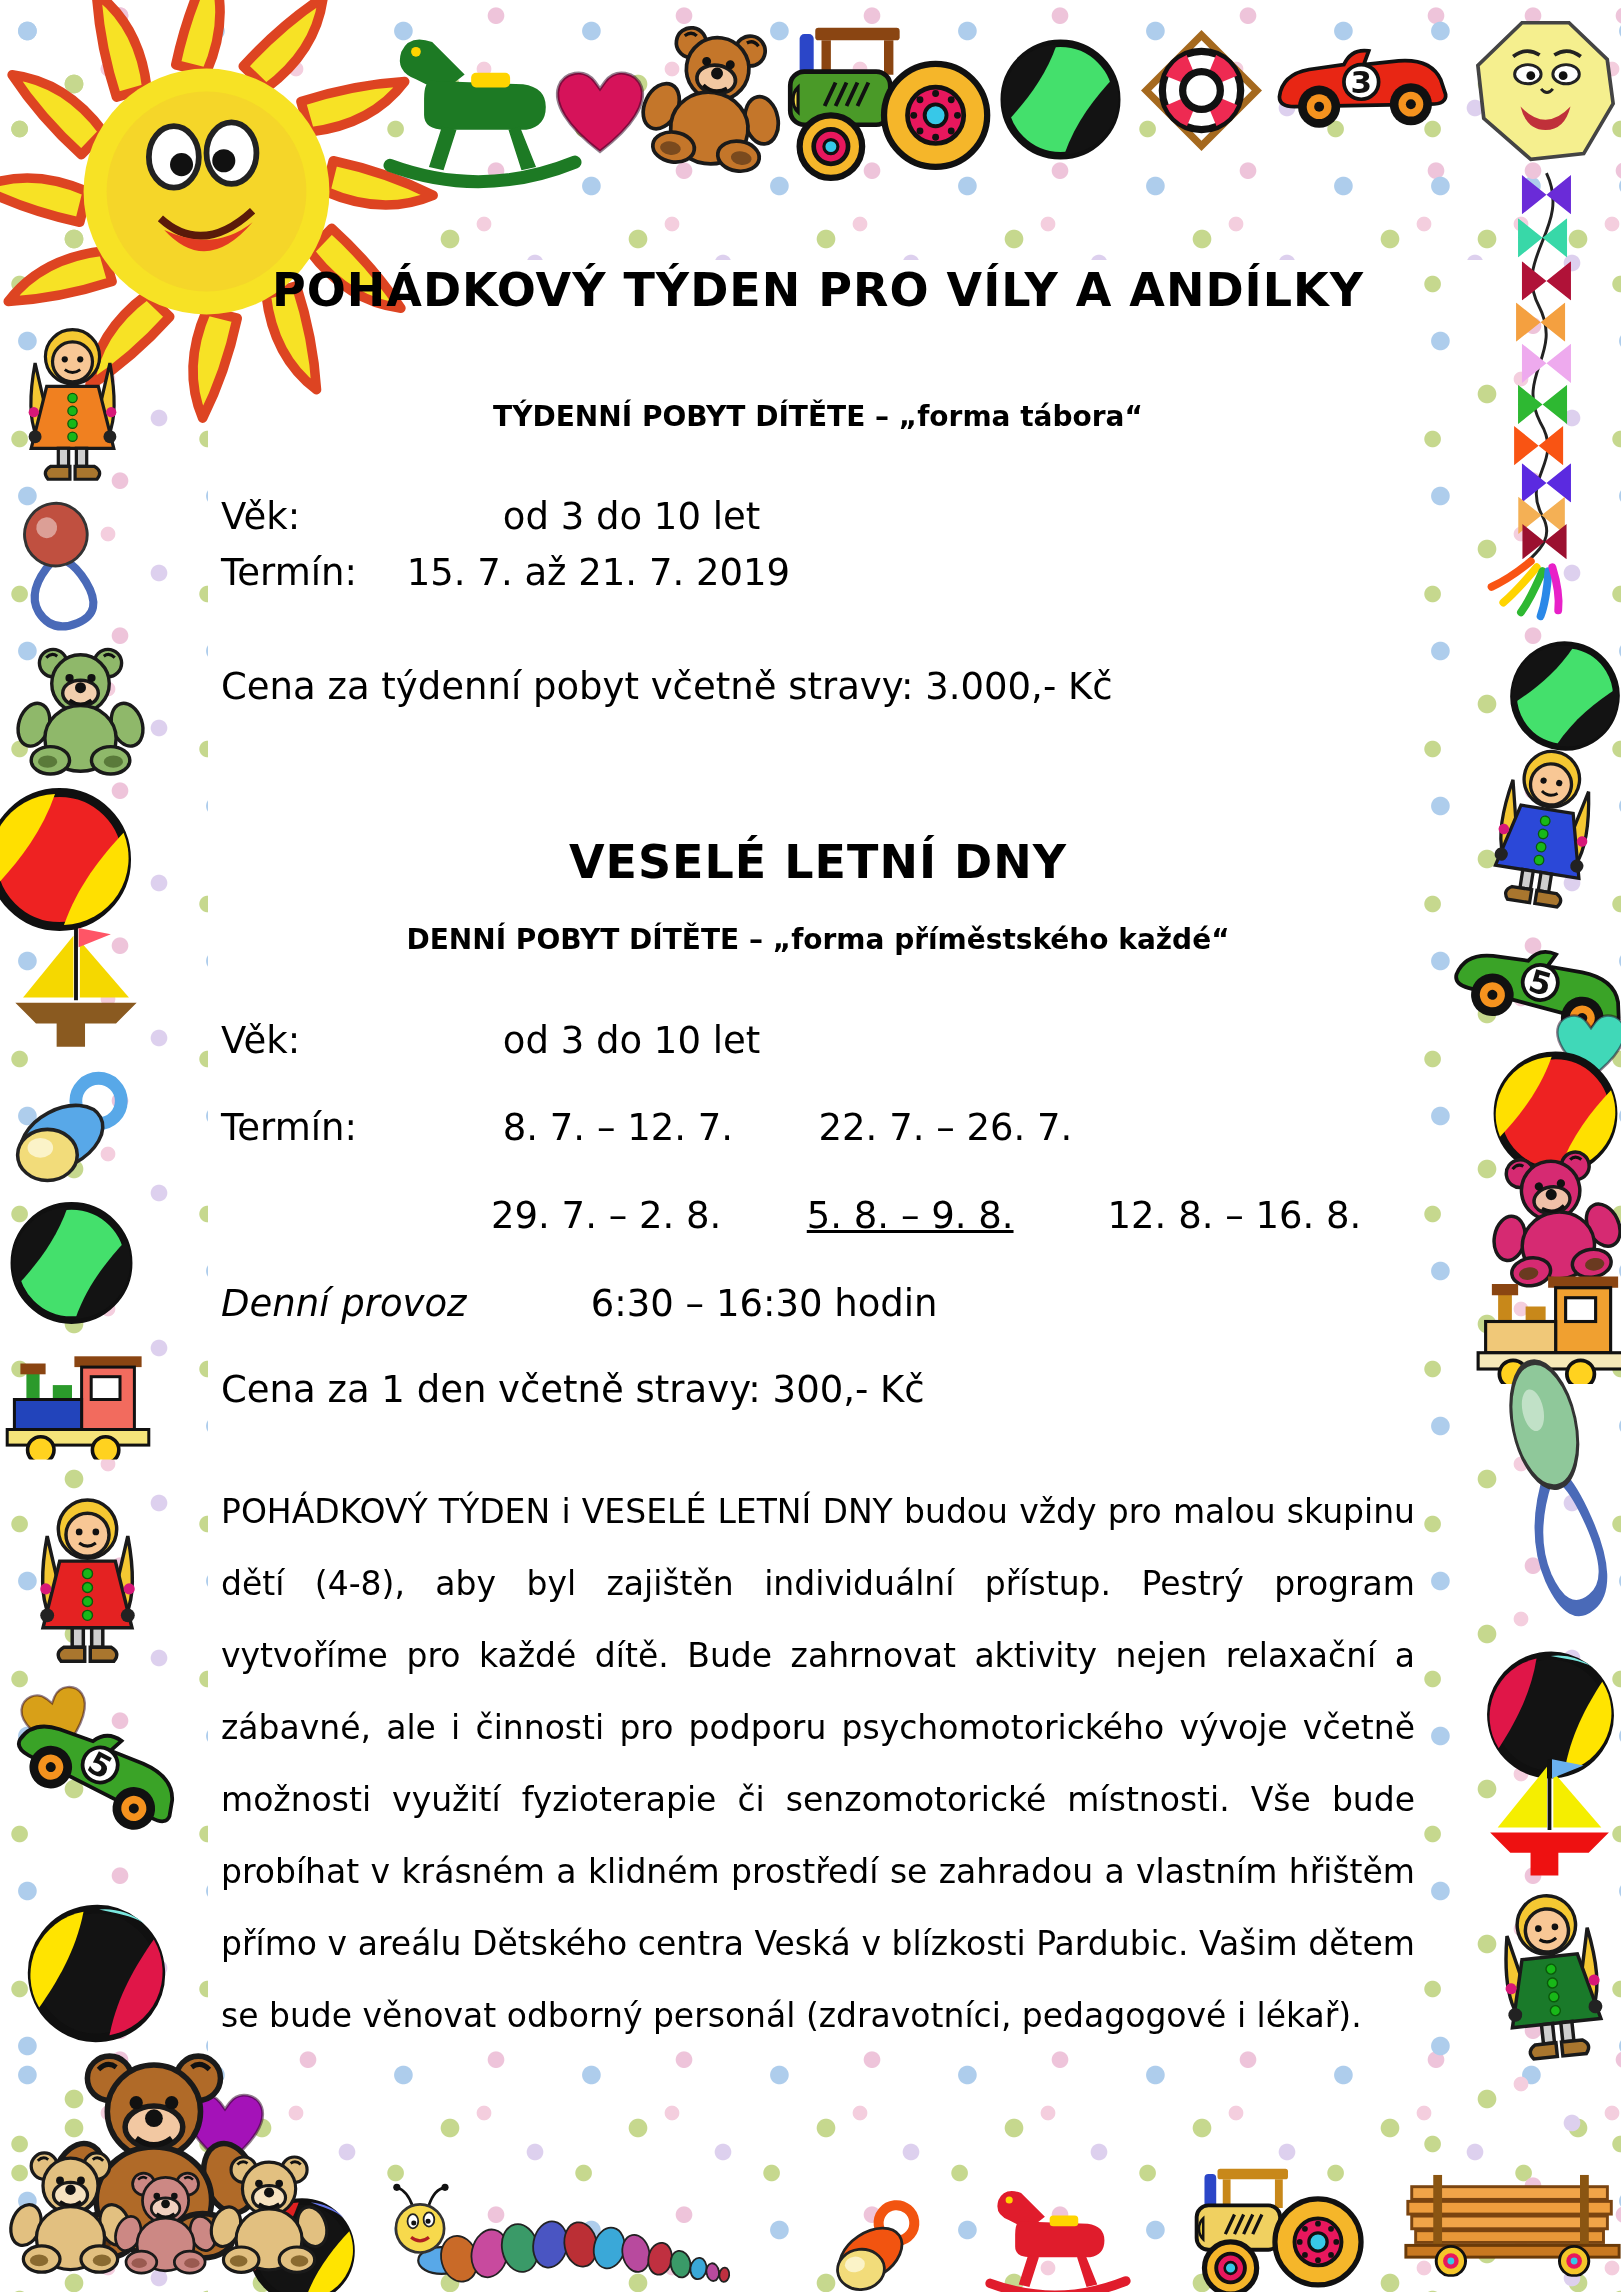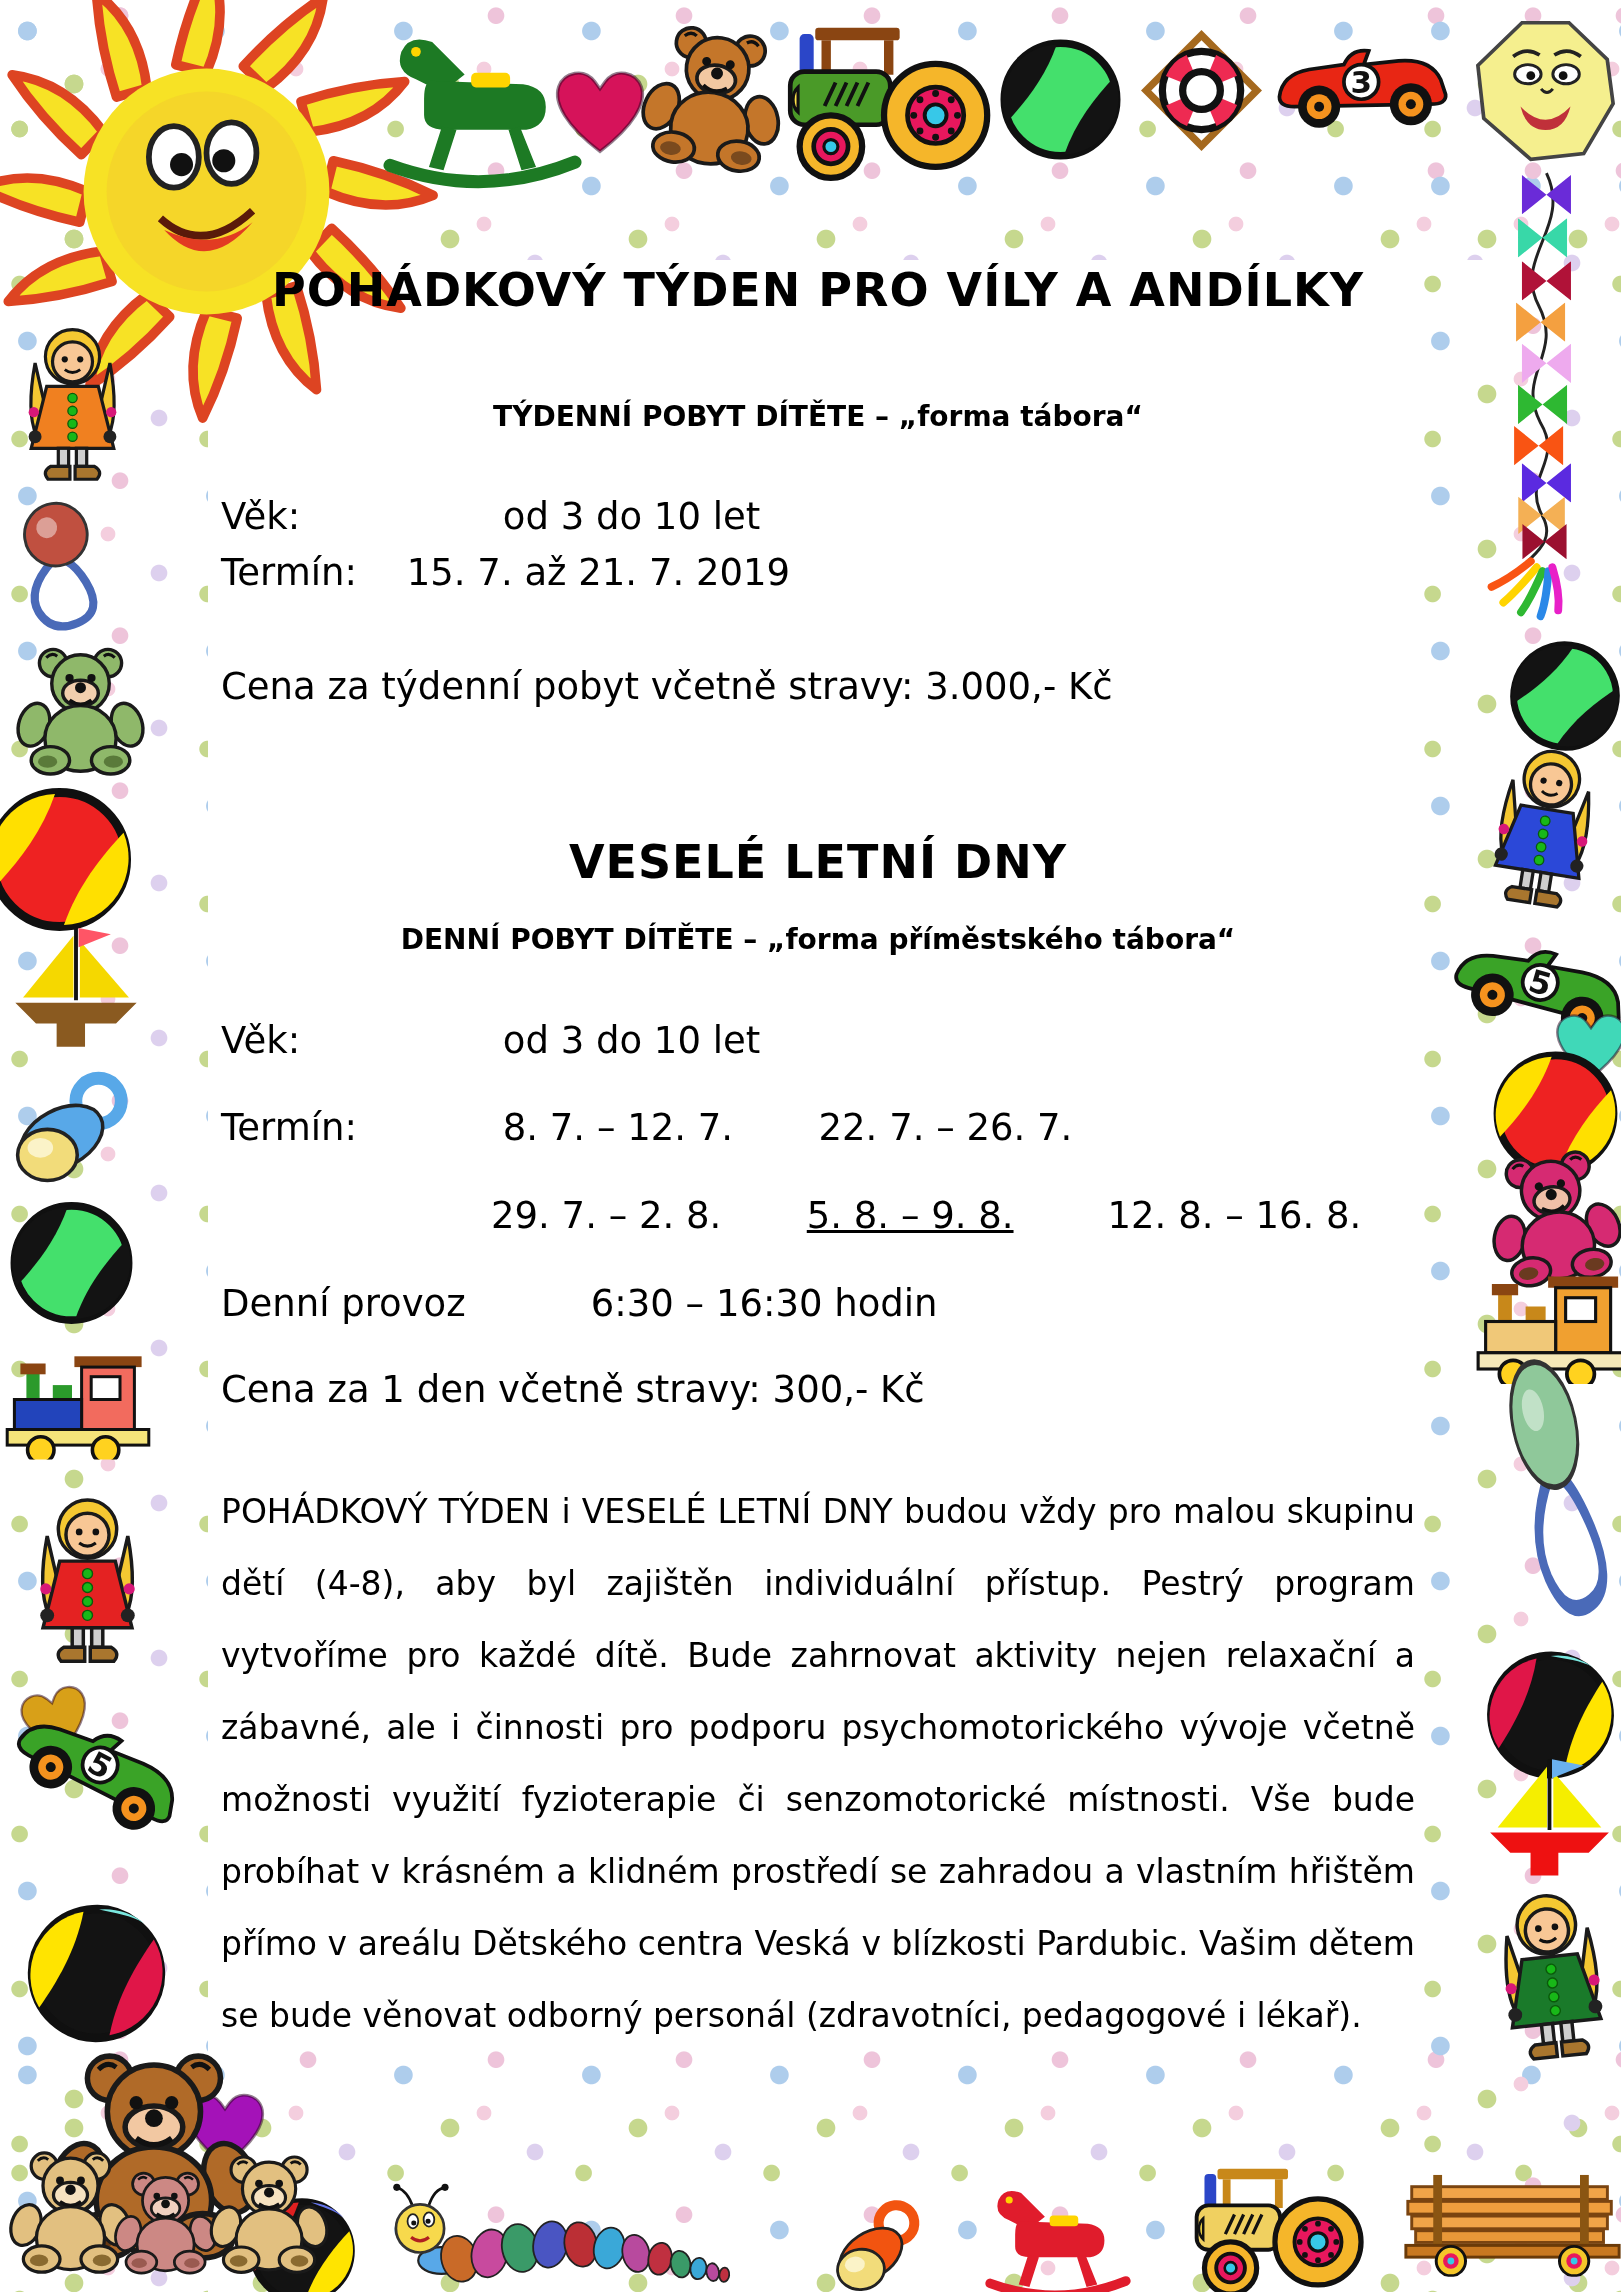--- a/index.html
+++ b/index.html
@@ -28,21 +28,21 @@
   .decor{position:absolute; z-index:2;}
   .decor svg{width:100%;height:100%;display:block;overflow:visible;}
   
   .content{position:absolute;inset:0;z-index:3;padding-left:28px;}
   .line{position:absolute;left:221px;width:1194px;font-size:37px;white-space:nowrap;}
   .center{text-align:center;}
   .t1{font-size:46px;font-weight:bold;letter-spacing:1px;}
   .t2{font-size:28px;font-weight:bold;}
   .lab{display:inline-block;min-width:270px;}
   .lab-sm{display:inline-block;min-width:174px;}
-  .lab-wide{display:inline-block;min-width:358px;}
+  .lab-wide{display:inline-block;min-width:358px;font-style:italic;}
   .chunk{display:inline-block;min-width:304px;}
   .chunk-b{display:inline-block;min-width:289px;text-decoration:underline;}
   .indent{padding-left:270px;}
   .para{
     position:absolute;left:221px;top:1476px;width:1194px;z-index:3;
     font-size:33px;line-height:72px;text-align:justify;
   }
 </style>
 </head>
 <body>
@@ -578,21 +578,21 @@
 
     <div class="line" style="top:551px">
       <span class="lab-sm">Termín:</span>
       <span>15. 7. až 21. 7. 2019</span>
     </div>
 
     <div class="line" style="top:665px">Cena za týdenní pobyt včetně stravy: 3.000,- Kč</div>
 
     <div class="line center t1" style="top:835px">VESELÉ LETNÍ DNY</div>
 
-    <div class="line center t2" style="top:923px">DENNÍ POBYT DÍTĚTE – „forma příměstského tábora“</div>
+    <div class="line center t2" style="top:923px">DENNÍ POBYT DÍTĚTE – „forma příměstského každé“</div>
 
     <div class="line" style="top:1019px">
       <span class="lab">Věk:</span>
       <span>od 3 do 10 let</span>
     </div>
 
     <div class="line" style="top:1106px">
       <span class="lab">Termín:</span>
       <span class="chunk">8. 7. – 12. 7.</span>
       <span>22. 7. – 26. 7.</span>

